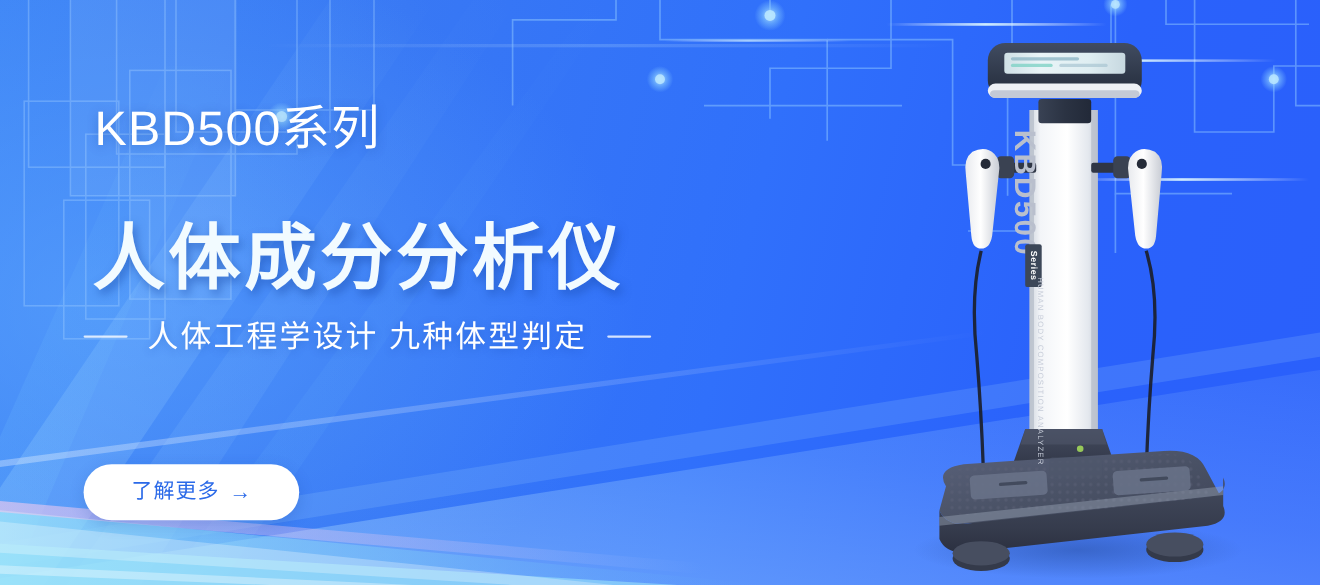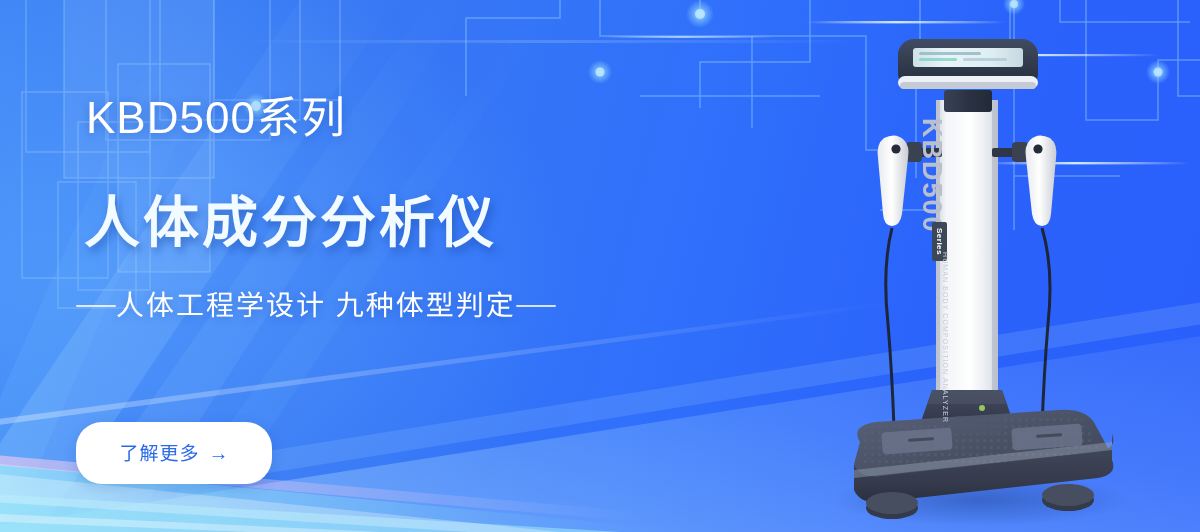--- a/index.html
+++ b/index.html
@@ -25,41 +25,41 @@
 
   .eyebrow{
     position:absolute;left:86px;top:72px;
     font-size:44px;line-height:1;font-weight:400;letter-spacing:1px;
     color:#ffffff;
     text-shadow:0 2px 10px rgba(10,50,140,.30);
     white-space:nowrap;
   }
   .headline{
     position:absolute;left:84px;top:133px;
-    font-size:56px;line-height:1;font-weight:700;letter-spacing:3px;
+    font-size:66px;line-height:1;font-weight:700;letter-spacing:3px;
     color:#f2fbff;
     text-shadow:3px 5px 9px rgba(22,70,165,.50);
     white-space:nowrap;
   }
 
   .subline{
     position:absolute;left:76px;top:268px;
-    display:flex;align-items:center;
+    display:flex;align-items:center;gap:18px;
     white-space:nowrap;
   }
   .rule{display:block;width:40px;height:2px;background:rgba(255,255,255,.80);border-radius:2px;}
   .subtitle{
     font-size:28px;line-height:1;font-weight:400;letter-spacing:2px;
     color:#ffffff;text-shadow:0 2px 8px rgba(12,55,150,.28);
   }
 
   .cta{
     position:absolute;left:76px;top:398px;
     display:flex;align-items:center;justify-content:center;gap:9px;
-    width:196px;height:62px;
+    width:196px;height:51px;
     background:#ffffff;border:none;border-radius:26px;
     box-shadow:0 4px 14px rgba(18,58,150,.18);
     cursor:pointer;
   }
   .cta-label{
     font-size:19px;line-height:1;font-weight:400;letter-spacing:1px;
     color:#2b6ae8;
   }
   .cta-arrow{
     font-size:20px;line-height:1;color:#2b6ae8;

